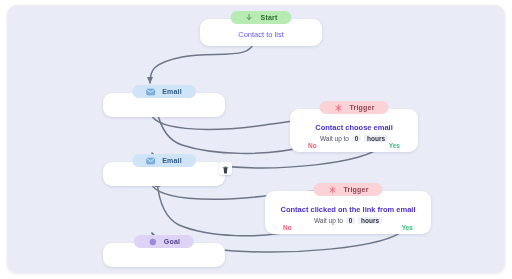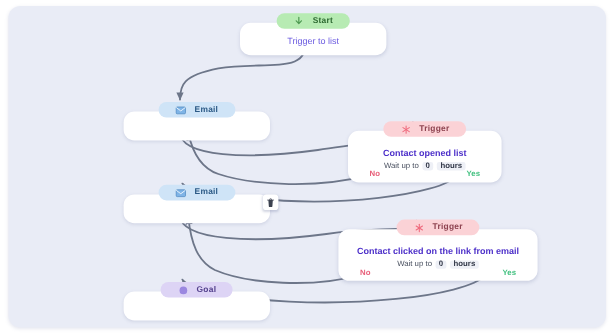--- a/index.html
+++ b/index.html
@@ -147,21 +147,21 @@
     width: 122px;
     height: 24px;
   }
 
   
   .node-trigger {
     width: 128px;
     height: 43px;
   }
   #node-trigger-1 { left: 283px; top: 104px; }
-  #node-trigger-2 { left: 275px; top: 186px; width: 166px; }
+  #node-trigger-2 { left: 258px; top: 186px; width: 166px; }
 
   .trig-title {
     font-size: 7.5px;
     font-weight: 700;
     color: #4c2fc9;
     line-height: 1;
     margin-top: 1px;
     white-space: nowrap;
   }
 
@@ -268,21 +268,21 @@
       <div class="node-header hdr-start">
         <span class="hdr-icon">
           <svg viewBox="0 0 10 10" width="9" height="9">
             <path d="M5 1.5 V7 M2.6 4.8 L5 7.4 L7.4 4.8" fill="none" stroke="#4e9a52" stroke-width="1.1" stroke-linecap="round" stroke-linejoin="round"></path>
           </svg>
         </span>
         <span class="hdr-label">Start</span>
       </div>
       <div class="node-body">
         <div class="start-row">
-          <span class="start-send">Trigger to list</span>
+          <span class="start-send">Contact to list</span>
         </div>
       </div>
     </div>
 
     <div class="node node-email" id="node-email-1">
       <div class="node-header hdr-email">
         <span class="hdr-icon">
           <svg viewBox="0 0 12 10" width="9" height="8">
             <rect x="0.7" y="1.2" width="10.6" height="7.6" rx="1.4" fill="#7fb4e6" stroke="#4d86bf" stroke-width="0.8"></rect>
             <path d="M1.2 2 L6 5.6 L10.8 2" fill="none" stroke="#ffffff" stroke-width="0.9" stroke-linecap="round"></path>
@@ -322,21 +322,21 @@
             <g stroke="#ef6b7e" stroke-width="1.1" stroke-linecap="round">
               <path d="M5 1.2 V8.8"></path>
               <path d="M1.7 2.9 L8.3 7.1"></path>
               <path d="M8.3 2.9 L1.7 7.1"></path>
             </g>
           </svg>
         </span>
         <span class="hdr-label">Trigger</span>
       </div>
       <div class="node-body">
-        <div class="trig-title">Contact opened list</div>
+        <div class="trig-title">Contact choose email</div>
         <div class="trig-wait">
           <span class="trig-wait-label">Wait up to</span>
           <span class="trig-wait-value">0</span>
           <span class="trig-wait-unit">hours</span>
         </div>
       </div>
       <div class="trig-branches">
         <span class="branch-no">No</span>
         <span class="branch-yes">Yes</span>
       </div>

